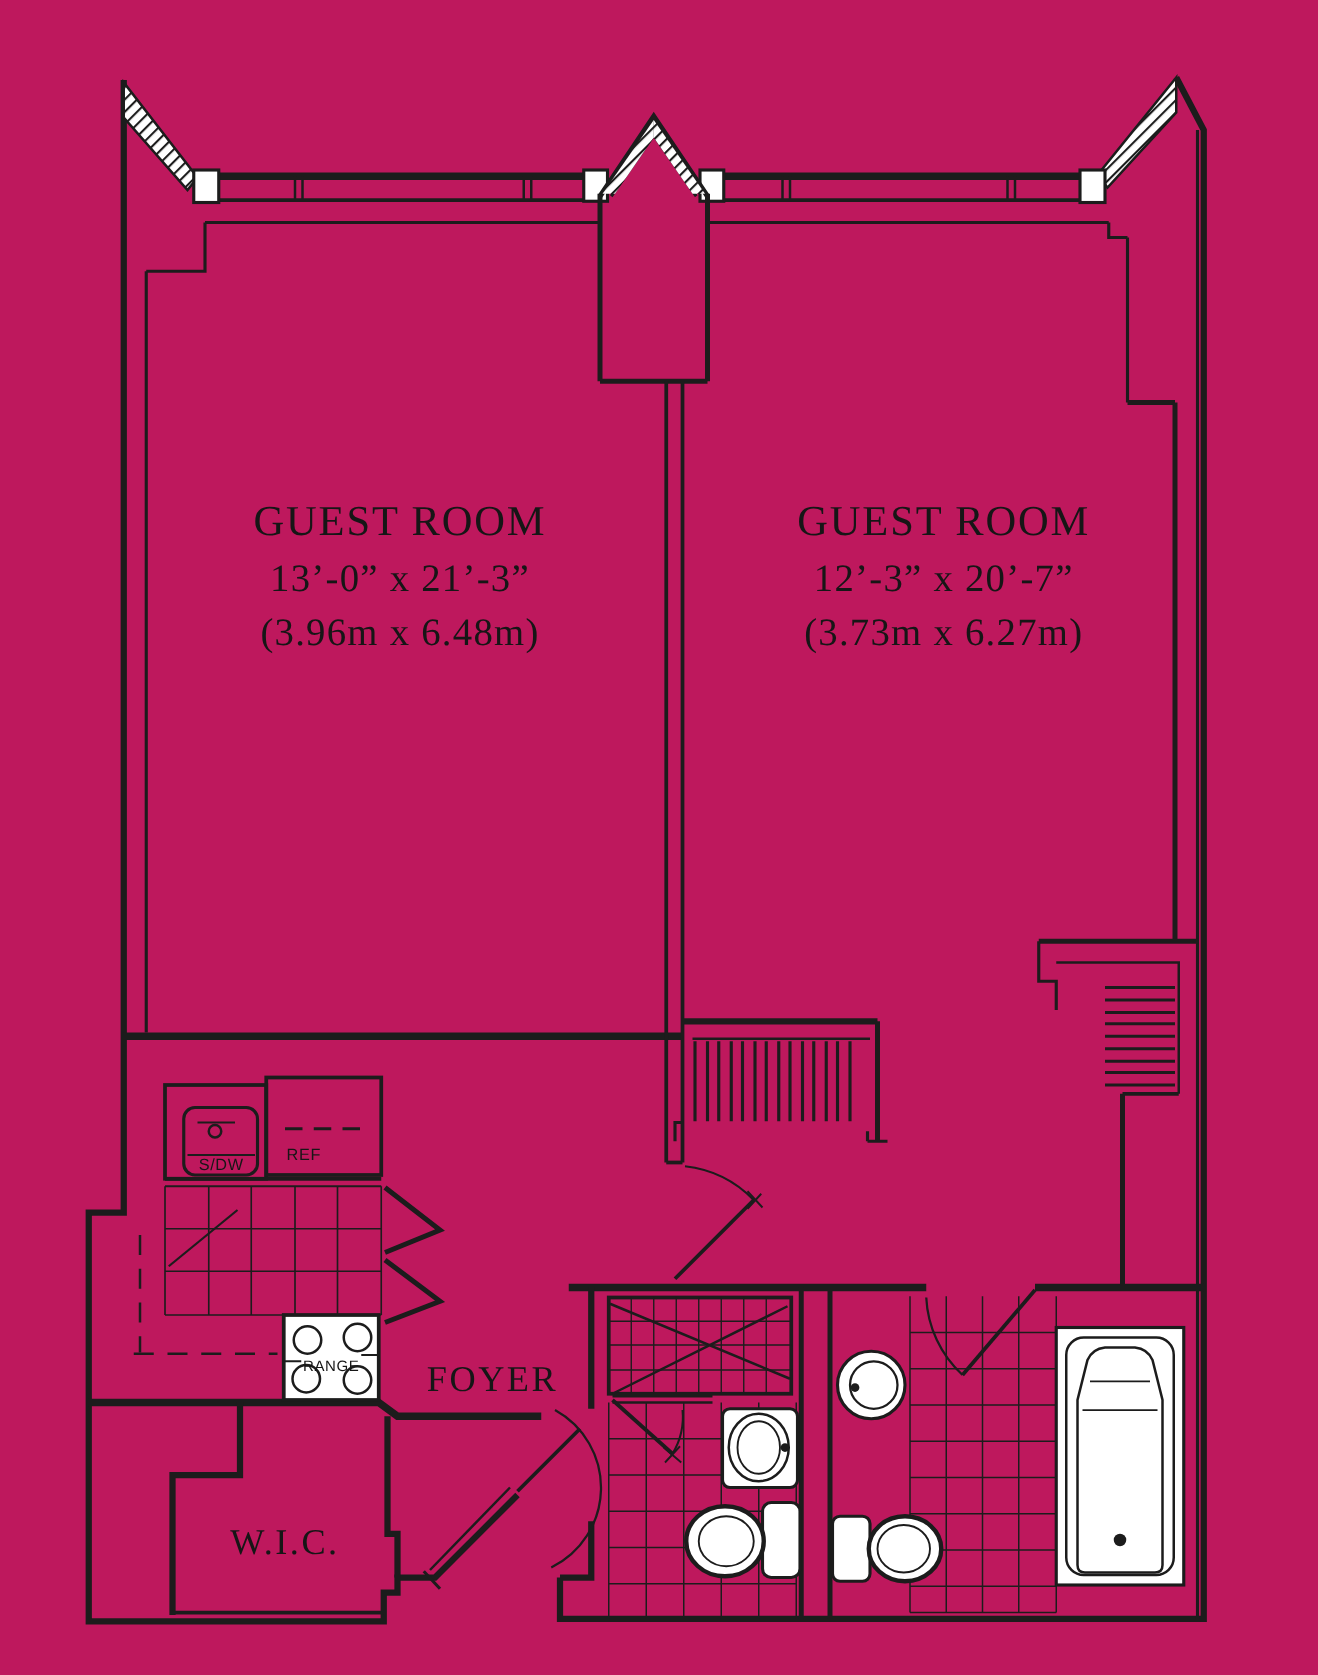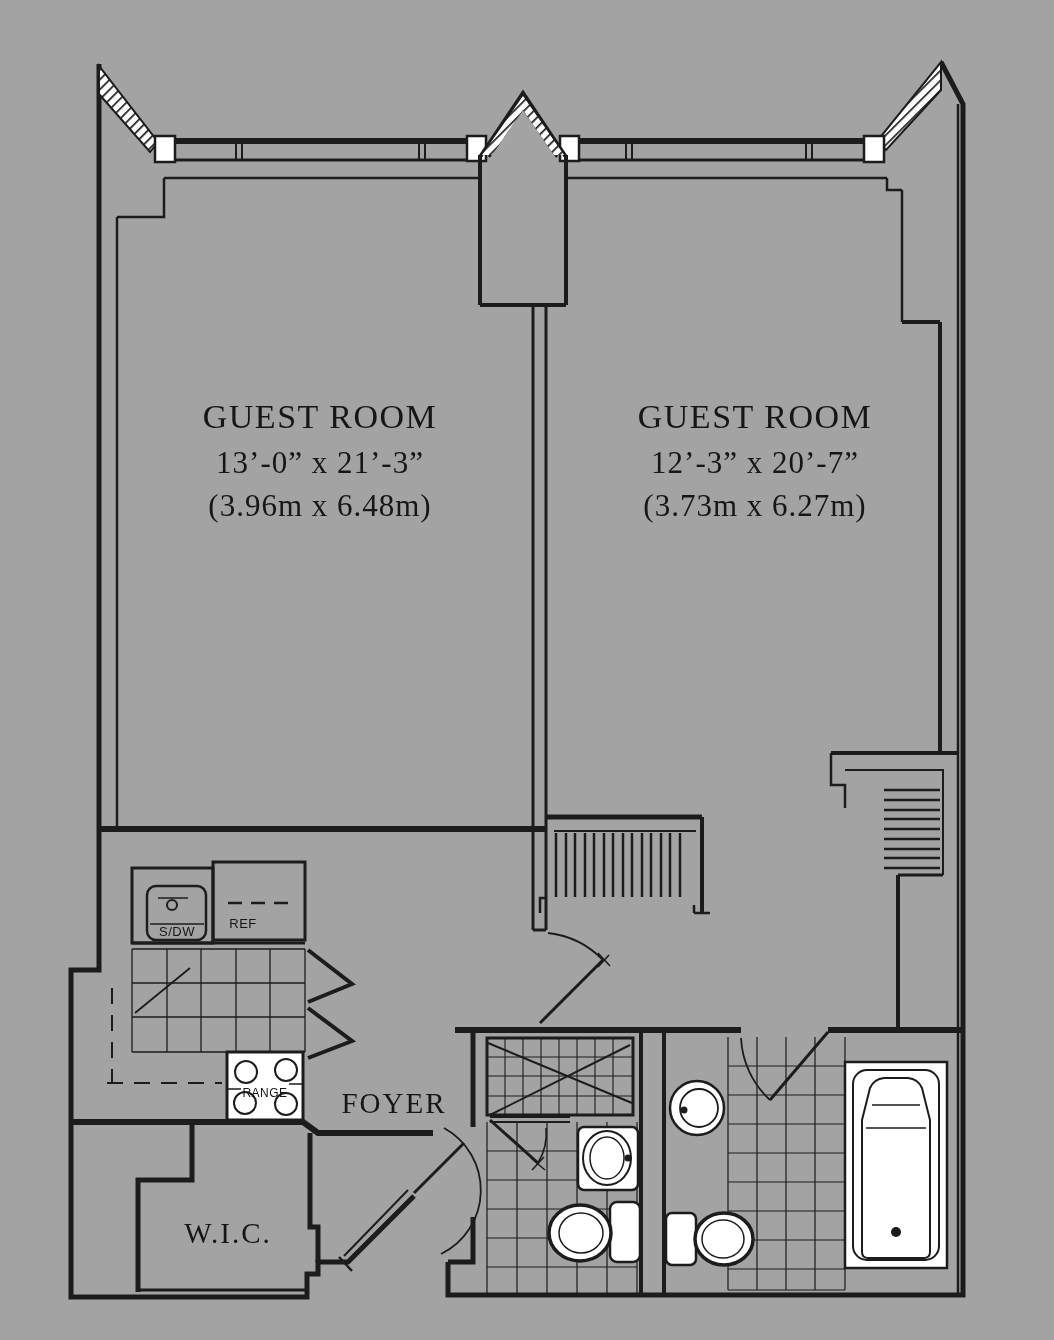--- a/index.html
+++ b/index.html
@@ -1,17 +1,17 @@
 <!DOCTYPE html>
 <html><head>
 <meta charset="utf-8">
 <style>
   html,body{margin:0;padding:0;background:#fff;}
   #plan-root{
-    position:relative;width:1054px;height:1340px;background:#a3a3a3;
+    position:relative;width:1054px;height:1340px;background:#be185d;
     font-family:"Liberation Serif", serif;
   }
   svg{display:block;}
   text{fill:#161616;}
   .room-name{font-size:34px;letter-spacing:1.5px;}
   .room-dim{font-size:31px;letter-spacing:1px;}
   .area-label{font-size:29px;letter-spacing:2px;}
   .appl-label{font-family:"Liberation Sans",sans-serif;font-size:13px;letter-spacing:.5px;}
   .appl-label-sm{font-family:"Liberation Sans",sans-serif;font-size:12px;letter-spacing:.5px;}
 </style>

